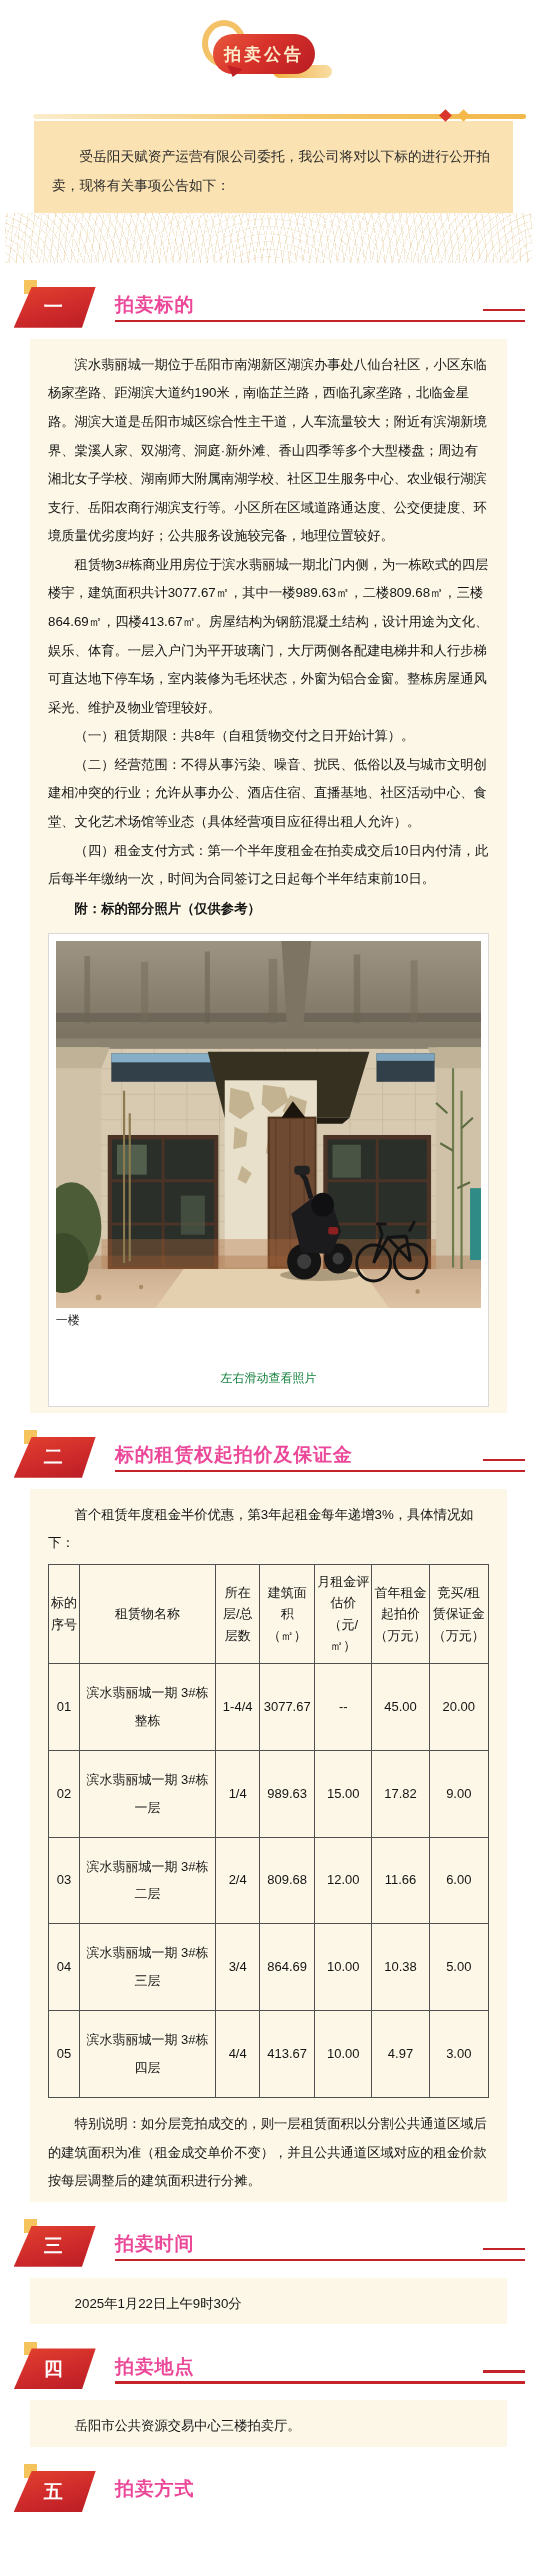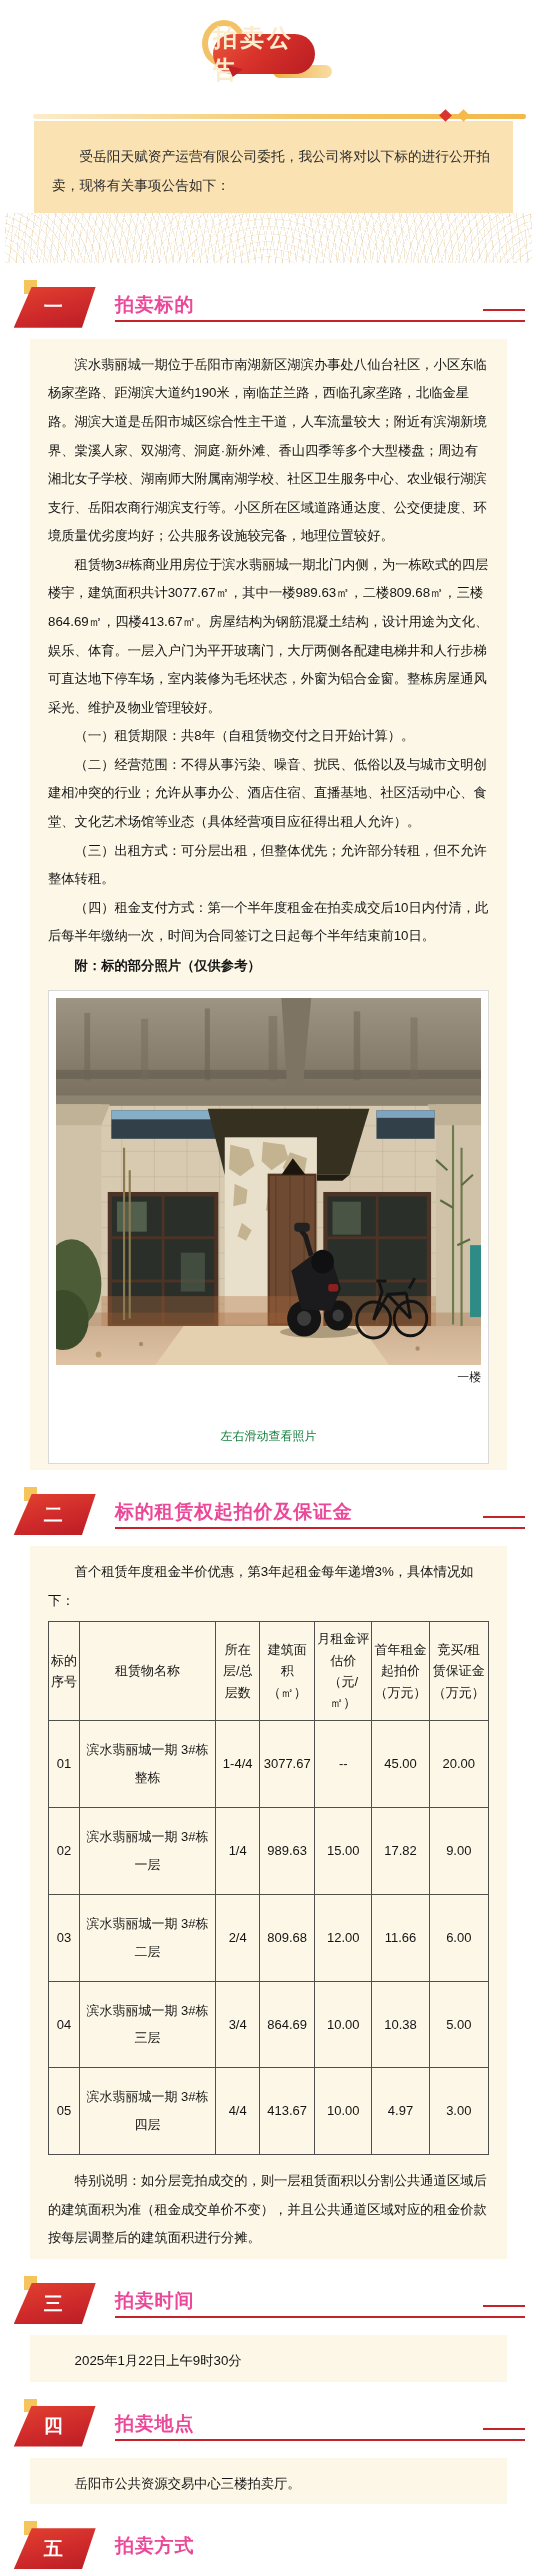--- a/index.html
+++ b/index.html
@@ -5,21 +5,21 @@
   html,body{margin:0;padding:0;background:#ffffff;}
   body{width:537px;font-family:"Liberation Sans","DejaVu Sans",sans-serif;color:#1a1a1a;}
   .page{position:relative;width:537px;overflow:hidden;background:#fff;}
 
   
   .badge-area{position:relative;height:114px;}
   .badge-ring{position:absolute;left:202px;top:20px;width:32px;height:35px;border:6.8px solid #f3c266;border-radius:50%;background:transparent;}
   .badge-swoosh{position:absolute;left:273px;top:65px;width:59px;height:13px;border-radius:6.8px;background:linear-gradient(90deg,#efae3d,#f9dda4);}
   .badge-bubble{position:absolute;left:213px;top:34px;width:102px;height:40px;border-radius:20.5px;background:linear-gradient(135deg,#e8593c 0%,#d8322b 45%,#b81c22 100%);display:flex;align-items:center;justify-content:center;z-index:2;}
   .badge-bubble::after{content:"";position:absolute;left:12px;bottom:-10.6px;width:0;height:0;border:8.4px solid transparent;border-top:10.6px solid #bf2026;transform:rotate(14deg);}
-  .badge-title{color:#fbeccb;font-size:24px;font-weight:bold;letter-spacing:3px;}
+  .badge-title{color:#fbeccb;font-size:17px;font-weight:bold;letter-spacing:3px;}
 
   
   .gold-line{position:relative;margin:0 10.6px 0 33px;height:4.6px;border-radius:2.3px;background:linear-gradient(90deg,#fbeccb,#f5c869 55%,#f2b84a);}
   .dia{position:absolute;width:9px;height:9px;transform:rotate(45deg);top:-3px;}
   .dia-red{right:76px;background:#d8352e;}
   .dia-yellow{right:58px;background:#f5b94a;}
 
   
   .intro{margin:2.3px 24px 0 34px;background:#fbe2b2;padding:21px 18px 12px;}
   .intro p{margin:0;font-size:13.7px;line-height:2.15;text-indent:2em;color:#2c2c2c;}
@@ -37,21 +37,21 @@
   .sec-title{position:absolute;left:115px;top:5.3px;font-size:19px;font-weight:bold;color:#ec4899;letter-spacing:0.8px;}
   .sec-line{position:absolute;left:115px;top:33px;right:12px;height:2.3px;background:#c4232a;}
   .sec-dash{position:absolute;right:12px;top:22px;width:42px;height:2.3px;background:#c4232a;}
   .sec-body{background:#fcf7e6;margin:10px 30px 0;padding:12px 18px 6px;font-size:13.3px;line-height:2.15;color:#141414;}
   .sec-body p{margin:0;text-indent:2em;}
   .bold{font-weight:bold;}
 
   
   .photo-card{background:#ffffff;border:0.8px solid #d9d9d9;margin-top:9px;padding:6.8px 6.8px 4.6px;}
   .photo-frame{display:block;width:100%;height:367px;}
-  .photo-caption{text-align:right;font-size:12px;color:#222;margin:10.6px 0 0;text-indent:0 !important;}
+  .photo-caption{text-align:left;font-size:12px;color:#222;margin:10.6px 0 0;text-indent:0 !important;}
   .swipe-hint{text-align:center !important;text-indent:0 !important;color:#15803d;font-size:12px;margin:33px 0 9px !important;}
 
   
   table.price{width:100%;border-collapse:collapse;margin-top:6px;table-layout:fixed;}
   .price th,.price td{border:0.8px solid #4f4f4f;text-align:center;vertical-align:middle;word-break:break-all;}
   .price th{font-weight:normal;font-size:13px;line-height:1.65;padding:6px 1.5px;}
   .price td{font-size:13px;padding:15px 2.3px;}
   .c0{width:7%;} .c1{width:31%;} .c2{width:10%;} .c3{width:12.5%;} .c4{width:13%;} .c5{width:13%;} .c6{width:13.5%;}
   .note{margin-top:12px !important;}
   .sp{margin-top:1.5px !important;}
@@ -87,21 +87,20 @@
         </div>
       <span class="sec-title">拍卖标的</span>
       <span class="sec-dash"></span>
       <span class="sec-line"></span>
     </div>
     <div class="sec-body">
       <p>滨水翡丽城一期位于岳阳市南湖新区湖滨办事处八仙台社区，小区东临杨家垄路、距湖滨大道约190米，南临芷兰路，西临孔家垄路，北临金星路。湖滨大道是岳阳市城区综合性主干道，人车流量较大；附近有滨湖新境界、棠溪人家、双湖湾、洞庭·新外滩、香山四季等多个大型楼盘；周边有湘北女子学校、湖南师大附属南湖学校、社区卫生服务中心、农业银行湖滨支行、岳阳农商行湖滨支行等。小区所在区域道路通达度、公交便捷度、环境质量优劣度均好；公共服务设施较完备，地理位置较好。</p>
       <p>租赁物3#栋商业用房位于滨水翡丽城一期北门内侧，为一栋欧式的四层楼宇，建筑面积共计3077.67㎡，其中一楼989.63㎡，二楼809.68㎡，三楼864.69㎡，四楼413.67㎡。房屋结构为钢筋混凝土结构，设计用途为文化、娱乐、体育。一层入户门为平开玻璃门，大厅两侧各配建电梯井和人行步梯可直达地下停车场，室内装修为毛坯状态，外窗为铝合金窗。整栋房屋通风采光、维护及物业管理较好。</p>
       <p>（一）租赁期限：共8年（自租赁物交付之日开始计算）。</p>
       <p>（二）经营范围：不得从事污染、噪音、扰民、低俗以及与城市文明创建相冲突的行业；允许从事办公、酒店住宿、直播基地、社区活动中心、食堂、文化艺术场馆等业态（具体经营项目应征得出租人允许）。</p>
-      <p>（三）出租方式：可分层出租，但整体优先；允许部分转租，但不允许整体转租。</p>
       <p>（四）租金支付方式：第一个半年度租金在拍卖成交后10日内付清，此后每半年缴纳一次，时间为合同签订之日起每个半年结束前10日。</p>
       <p class="bold sp">附：标的部分照片（仅供参考）</p>
 
       <div class="photo-card">
         <svg class="photo-frame" viewBox="0 0 600 490" preserveAspectRatio="none" role="img">
           <defs>
             <pattern id="tiles" width="46" height="34" patternUnits="userSpaceOnUse">
               <rect width="46" height="34" fill="#d7cab1"></rect>
               <path d="M0 0H46M0 0V34" stroke="#bcae93" stroke-width="1.4"></path>
             </pattern>

